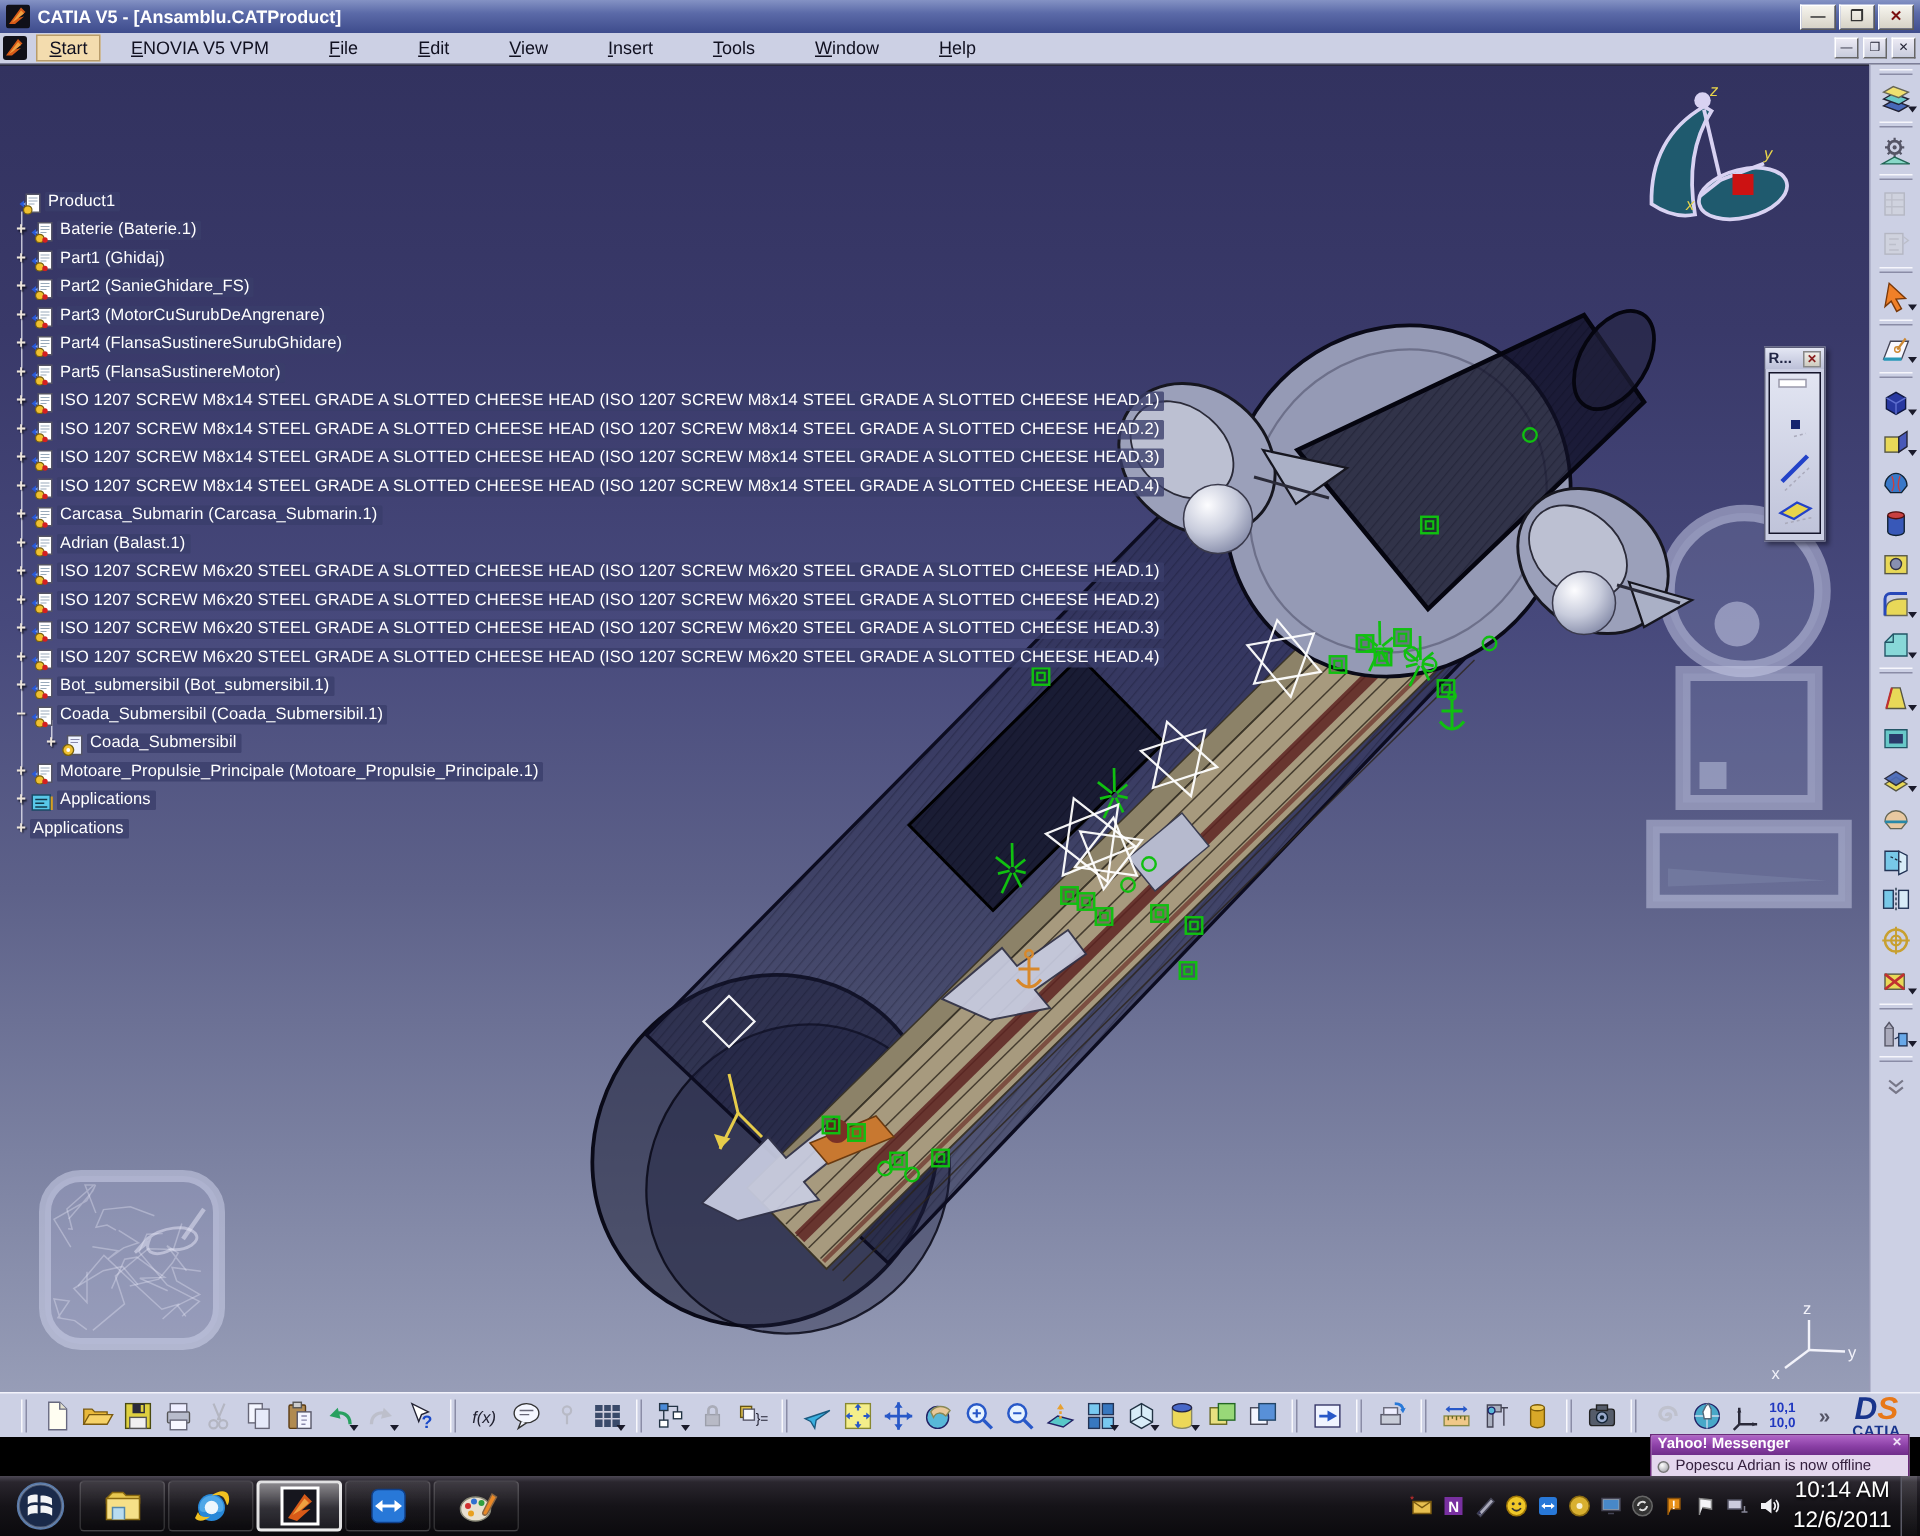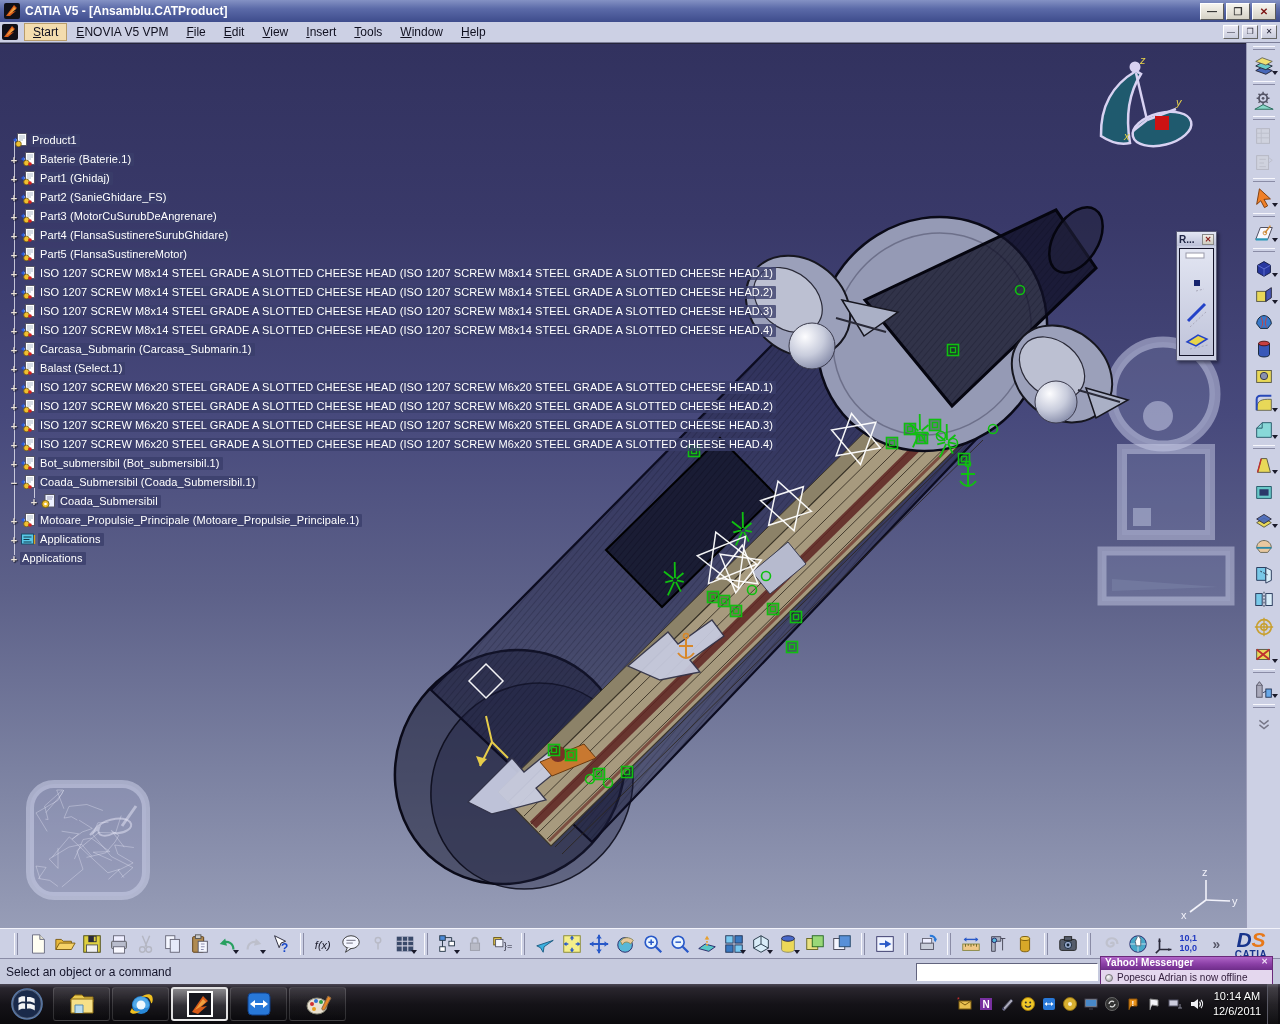--- a/index.html
+++ b/index.html
@@ -15,36 +15,36 @@
   #titlebar .spacer{flex:1}
   .wbtn{width:24px;height:17px;margin-left:2px;flex:none;font-size:10px;line-height:15px;
     text-align:center;color:#333;background:linear-gradient(#f6f4ee,#d6d2c6);
     border:1px solid #fff;border-right-color:#5a5a5a;border-bottom-color:#5a5a5a;font-weight:bold}
   .wbtn.close{color:#7a1010}
 
   
   #menubar{position:absolute;top:22px;left:0;right:0;height:21px;background:#ccd0e4;
     border-bottom:1px solid #7c7e98;display:flex;align-items:center;font-size:12px;color:#101020}
   #menubar .app-icon{width:16px;height:16px;margin:0 6px 0 2px;flex:none}
-  .menu-item{padding:2px 9px;white-space:nowrap;cursor:default}
+  .menu-item{padding:2px 20px;white-space:nowrap;cursor:default}
   .menu-item.active{background:#f3dcae;border:1px solid #b89c6a;padding:1px 8px}
   #menubar .spacer{flex:1}
   .mdi-btn{width:16px;height:14px;margin-right:3px;font-size:8px;line-height:12px;text-align:center;
     background:linear-gradient(#eceaf4,#c8ccdc);border:1px solid #fff;
     border-right-color:#666;border-bottom-color:#666;color:#223}
 
   
   #main{position:absolute;top:43px;left:0;width:1246px;height:885px;overflow:hidden;
     border-top:1px solid #26263c;
     background:linear-gradient(180deg,#32325f 0%,#393969 20%,#47497c 42%,#5d6189 62%,#7b81a1 82%,#979db7 100%)}
   #scene{position:absolute;left:0;top:0}
 
   
   #tree{position:absolute;top:84px;left:4px;font-size:11px;color:#fff;z-index:5}
-  .trow{position:absolute;height:19px;display:flex;align-items:flex-end;white-space:nowrap;cursor:default}
+  .trow{position:absolute;height:19px;display:flex;align-items:flex-start;white-space:nowrap;cursor:default}
   .trow .lbl{background:rgba(58,62,106,0.78);padding:0 3px 1px 2px;border-radius:1px;letter-spacing:.1px}
   .exp{display:inline-block;width:12px;text-align:center;color:#ece4da;font-size:11px;font-weight:bold;
     text-shadow:1px 1px 1px rgba(10,10,20,.8);flex:none}
   .ticon{width:16px;height:15px;margin-right:2px;flex:none}
   .tline{position:absolute;width:1px;background:rgba(240,240,250,.75)}
 
   
   #rwin{position:absolute;left:1176px;top:187px;width:41px;height:130px;background:#ccd0e4;
     border:1px solid #5a5c78;box-shadow:2px 2px 3px rgba(0,0,10,.45);z-index:6}
   #rwin .rtitle{height:14px;display:flex;align-items:center;justify-content:space-between;
@@ -98,21 +98,21 @@
     display:flex;align-items:center;padding:0 2px}
   .tb-start{width:50px;height:38px;display:flex;align-items:center;justify-content:center;flex:none}
   .tb-app{width:57px;height:34px;margin:0 1px;border-radius:3px;display:flex;align-items:center;justify-content:center;flex:none;
     border:1px solid rgba(255,255,255,.14);
     background:linear-gradient(180deg,rgba(255,255,255,.10),rgba(255,255,255,.02) 60%,rgba(0,0,0,.1))}
   .tb-app.active{border:2px solid rgba(255,255,255,.85);
     background:linear-gradient(180deg,rgba(255,255,255,.45),rgba(190,190,205,.18) 55%,rgba(120,120,140,.15))}
   #taskbar .spacer{flex:1}
   #tray{display:flex;align-items:center;gap:4px;margin-right:8px}
   .tray-ic{width:17px;height:17px;display:flex;align-items:center;justify-content:center;flex:none}
-  #clock{color:#fff;font-size:11px;text-align:center;line-height:1.35;margin-right:6px;text-shadow:0 1px 2px #000}
+  #clock{color:#fff;font-size:15px;text-align:center;line-height:1.35;margin-right:6px;text-shadow:0 1px 2px #000}
   #show-desktop{width:11px;height:40px;border-left:1px solid #5a5a66;
     background:linear-gradient(180deg,rgba(255,255,255,.12),rgba(255,255,255,.02))}
 </style>
 </head>
 <body>
 
 <div id="screen">
 
   <div id="titlebar">
     <svg class="app-icon" viewBox="0 0 16 16">
@@ -509,21 +509,21 @@
         <div class="trow" style="top: 228px; left: 4px;">
           <span class="exp">+</span>
           <svg class="ticon" viewBox="0 0 16 15">
             <path d="M1 8l3-2.4v4.8z" fill="#2858d8"></path>
             <path d="M3.5 8l3-2.4v4.8z" fill="#78a0f0"></path>
             <rect x="5.5" y="1.5" width="9" height="12" fill="#fff" stroke="#556"></rect>
             <path d="M7 4h6M7 6h6M7 8h4" stroke="#9ab" stroke-width=".8"></path>
             <circle cx="6.5" cy="12" r="2.8" fill="#f0c030" stroke="#776010" stroke-width=".8"></circle>
             <circle cx="10" cy="13" r="1.8" fill="#d42020"></circle>
           </svg>
-          <span class="lbl">Balast (Select.1)</span>
+          <span class="lbl">Adrian (Balast.1)</span>
         </div>
         <div class="trow" style="top: 247px; left: 4px;">
           <span class="exp">+</span>
           <svg class="ticon" viewBox="0 0 16 15">
             <path d="M1 8l3-2.4v4.8z" fill="#2858d8"></path>
             <path d="M3.5 8l3-2.4v4.8z" fill="#78a0f0"></path>
             <rect x="5.5" y="1.5" width="9" height="12" fill="#fff" stroke="#556"></rect>
             <path d="M7 4h6M7 6h6M7 8h4" stroke="#9ab" stroke-width=".8"></path>
             <circle cx="6.5" cy="12" r="2.8" fill="#f0c030" stroke="#776010" stroke-width=".8"></circle>
             <circle cx="10" cy="13" r="1.8" fill="#d42020"></circle>
@@ -1081,24 +1081,20 @@
         <svg viewBox="0 0 24 24" width="22" height="22">
           <text x="5" y="17" font-size="15" font-weight="bold" fill="#556">»</text>
         </svg>
       </div>
     </div>
   <div id="ds-logo">
     <div class="ds"><span>D</span><b>S</b></div>
     <div class="ct">CATIA</div>
   </div>
 
-  <div id="statusbar">
-    <span>Select an object or a command</span>
-    <input id="cmd-input" value="" style="">
-  </div>
 
   <div id="yahoo">
     <div class="yh-title">
       <span>Yahoo! Messenger</span>
       <span class="yh-close">✕</span>
     </div>
     <div class="yh-body">
       <span class="yh-dot"></span>
       <span>Popescu Adrian is now offline</span>
     </div>

